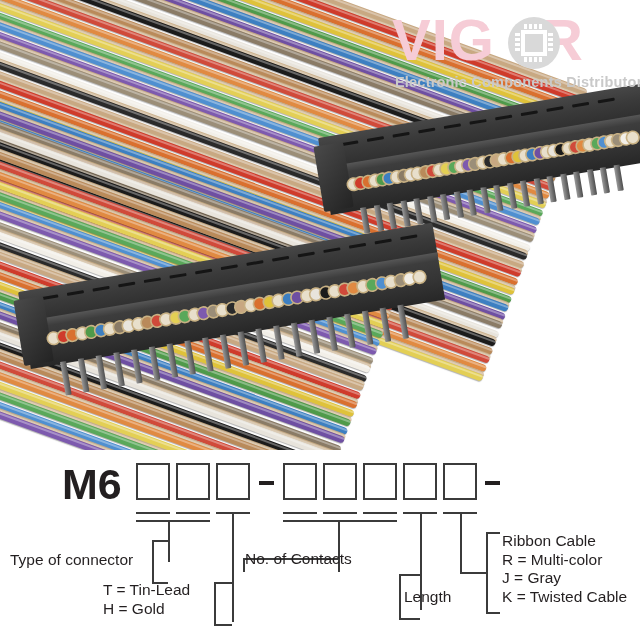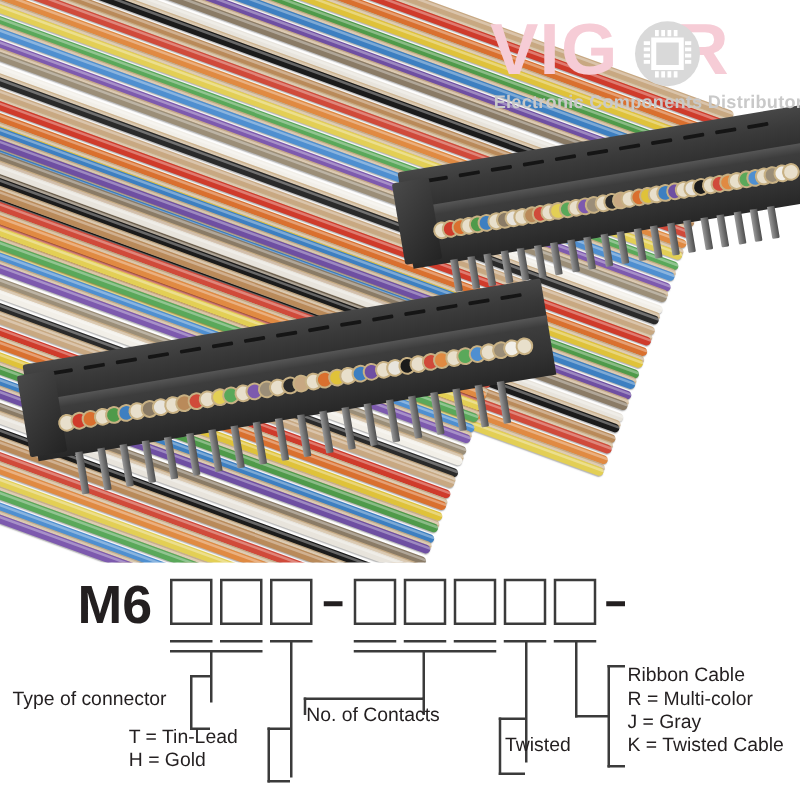--- a/index.html
+++ b/index.html
@@ -551,27 +551,27 @@
     <div class="lbl multi" style="left:103px; top:131px;">
       <div>T = Tin-Lead</div>
       <div>H = Gold</div>
     </div>
 
     <div class="ln h" style="left:283px; top:70px; width:114px;"></div>
     <div class="ln v" style="left:338px; top:70px; height:40px;"></div>
     <div class="ln h" style="left:243px; top:108px; width:97px;"></div>
     <div class="ln v" style="left:243px; top:108px; height:14px;"></div>
     <div class="ln v" style="left:338px; top:108px; height:14px;"></div>
-    <div class="lbl" style="left:245px; top:114px;">No. of Contacts</div>
+    <div class="lbl" style="left:245px; top:100px;">No. of Contacts</div>
 
     <div class="ln v" style="left:420px; top:62px; height:98px;"></div>
     <div class="ln v" style="left:399px; top:124px; height:46px;"></div>
     <div class="ln h" style="left:399px; top:124px; width:21px;"></div>
     <div class="ln h" style="left:399px; top:168px; width:21px;"></div>
-    <div class="lbl" style="left:404px; top:138px;">Twisted</div>
+    <div class="lbl" style="left:404px; top:138px;">Length</div>
 
     <div class="ln v" style="left:460px; top:62px; height:62px;"></div>
     <div class="ln h" style="left:460px; top:122px; width:28px;"></div>
     <div class="ln v" style="left:486px; top:82px; height:82px;"></div>
     <div class="ln h" style="left:486px; top:82px; width:14px;"></div>
     <div class="ln h" style="left:486px; top:162px; width:14px;"></div>
     <div class="lbl multi" style="left:502px; top:82px;">
       <div>Ribbon Cable</div>
       <div>R = Multi-color</div>
       <div>J = Gray</div>

